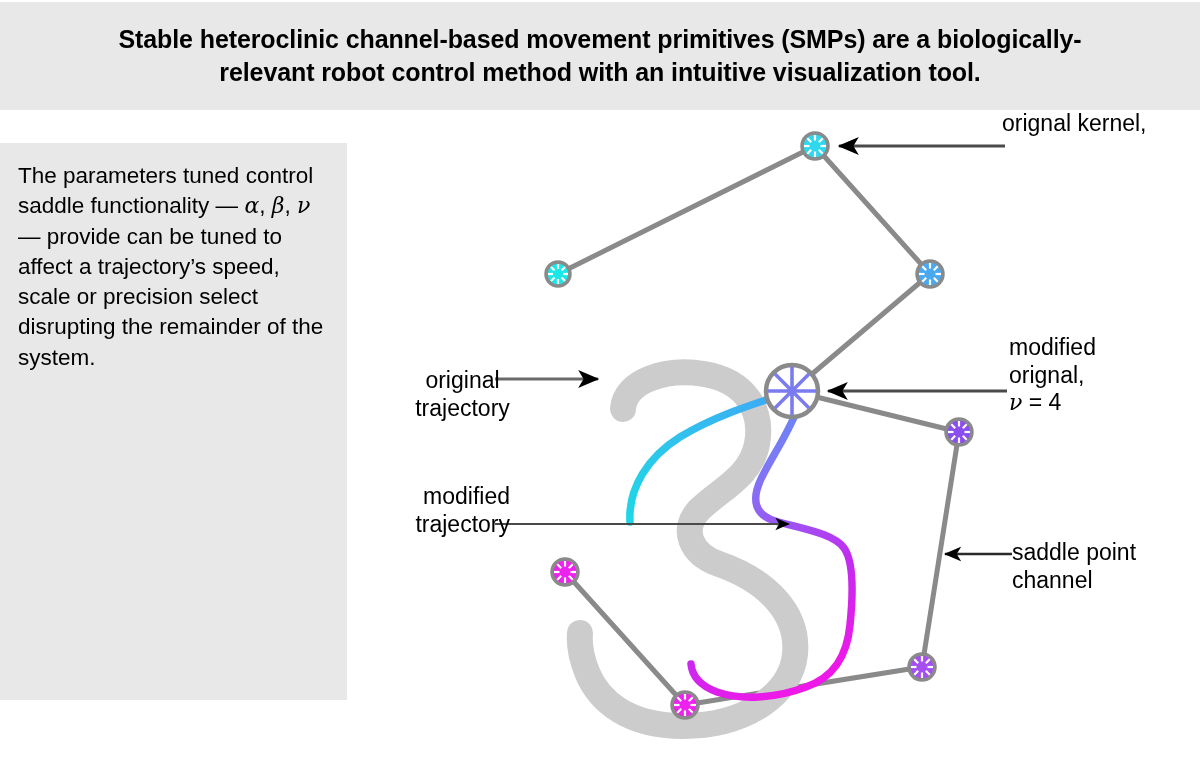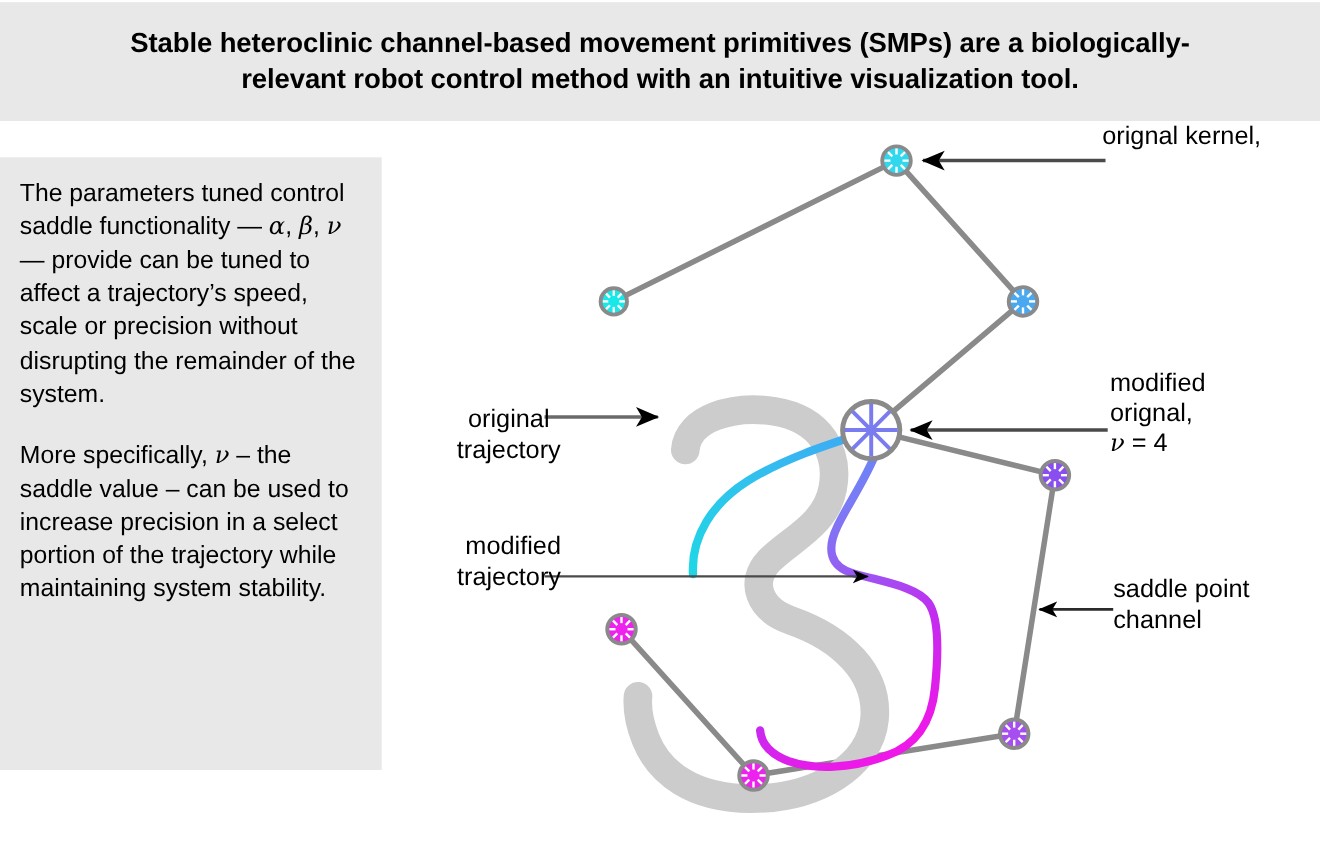--- a/index.html
+++ b/index.html
@@ -79,35 +79,34 @@
   .fig-label {
     position: absolute;
     font-size: 23px;
     line-height: 1.2;
     white-space: nowrap;
   }
   .fig-label .gk { font-size: 22px; }
 
   #label-original-kernel { left: 1002px; top: 110px; }
   #label-modified-kernel { left: 1009px; top: 334px; }
-  #label-saddle-channel  { left: 1012px; top: 522px; }
+  #label-saddle-channel  { left: 1012px; top: 539px; }
   #label-original-traj   { left: 395px;  top: 367px; text-align: center; width: 135px; }
   #label-modified-traj   { left: 375px;  top: 483px; text-align: right; width: 135px; }
 </style>
 </head>
 <body>
 
 <div id="header-banner">
   <div id="header-title">Stable heteroclinic channel-based movement primitives (SMPs) are a biologically-relevant robot control method with an intuitive visualization tool.</div>
 </div>
 
 <div id="side-panel">
-  <p class="para"><span>The parameters tuned control saddle functionality — </span><span class="gk">α</span><span>, </span><span class="gk">β</span><span>, </span><span class="gk">ν</span><span> — provide can be tuned to affect a trajectory’s speed, scale or precision without disrupting the remainder of the system.</span></p>
-
-  <p class="para"><span>More specifically, </span><span class="gk">ν</span><span> – the saddle value – can be used to increase precision in a select portion of the trajectory while maintaining system stability.</span></p>
+  <p class="para"><span>The parameters tuned control saddle functionality — </span><span class="gk">α</span><span>, </span><span class="gk">β</span><span>, </span><span class="gk">ν</span><span> — provide can be tuned to affect a trajectory’s speed, scale or precision select disrupting the remainder of the system.</span></p>
+
 </div>
 
 <div id="figure-canvas">
   <svg id="figure-svg" viewBox="0 0 853 685">
     <defs>
 
       <marker id="arrowhead" markerWidth="7" markerHeight="7" refX="6.2" refY="3.1" orient="auto" markerUnits="strokeWidth">
         <path d="M0,0.3 L6.6,3.1 L0,5.9 L1.7,3.1 Z" fill="#000000"></path>
       </marker>
 

